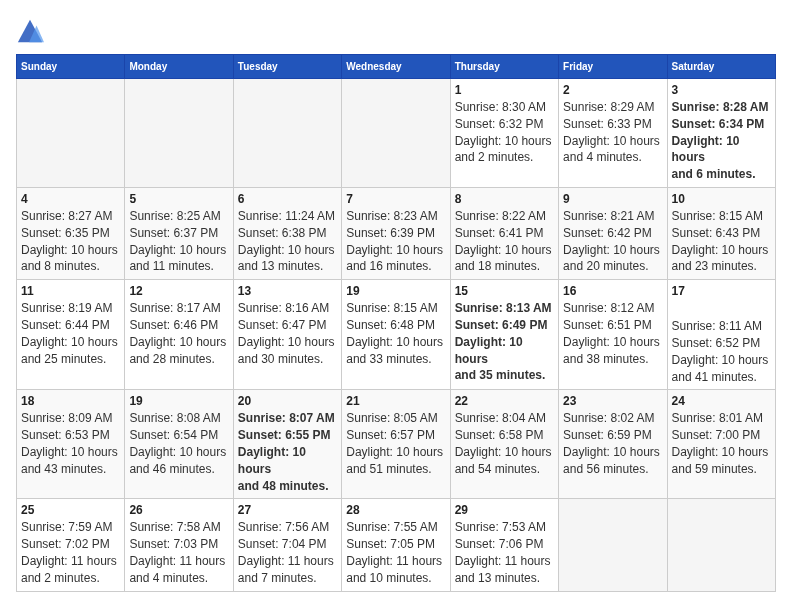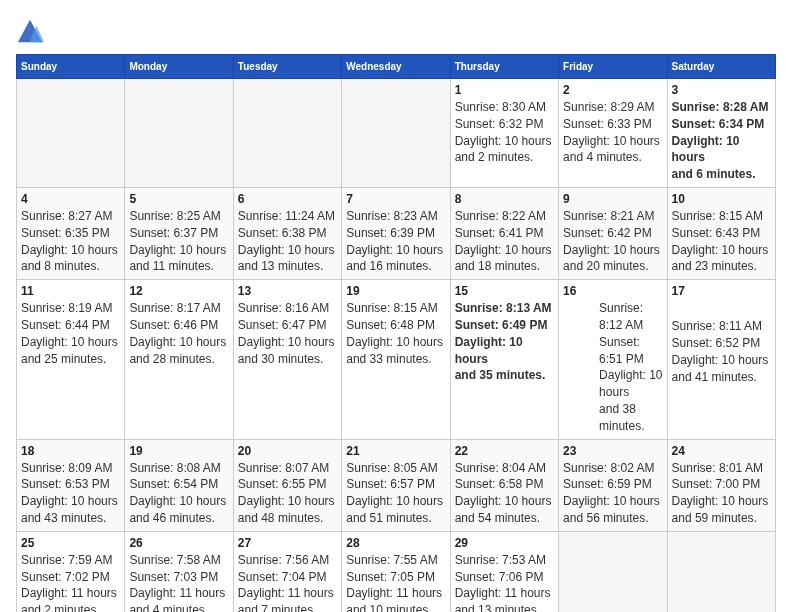--- a/index.html
+++ b/index.html
@@ -236,21 +236,21 @@
         </td>
         <td>
           <span class="day-number">15</span>
           <div class="day-info" style="white-space: pre-line; font-weight: bold;">Sunrise: 8:13 AM
 Sunset: 6:49 PM
 Daylight: 10 hours
 and 35 minutes.</div>
         </td>
         <td>
           <span class="day-number">16</span>
-          <div class="day-info" style="white-space: pre-line; margin-left: 36px;">Sunrise: 8:12 AM
+          <div class="day-info" style="white-space: pre-line;">Sunrise: 8:12 AM
 Sunset: 6:51 PM
 Daylight: 10 hours
 and 38 minutes.</div>
         </td>
         <td>
           <span class="day-number">17</span>
           <div class="day-info" style="white-space: pre-line; margin-top: 20px;">Sunrise: 8:11 AM
 Sunset: 6:52 PM
 Daylight: 10 hours
 and 41 minutes.</div>
@@ -266,21 +266,21 @@
         </td>
         <td>
           <span class="day-number">19</span>
           <div class="day-info" style="white-space: pre-line;">Sunrise: 8:08 AM
 Sunset: 6:54 PM
 Daylight: 10 hours
 and 46 minutes.</div>
         </td>
         <td>
           <span class="day-number">20</span>
-          <div class="day-info" style="white-space: pre-line;">Sunrise: 8:07 AM
+          <div class="day-info" style="white-space: pre-line; font-weight: bold;">Sunrise: 8:07 AM
 Sunset: 6:55 PM
 Daylight: 10 hours
 and 48 minutes.</div>
         </td>
         <td>
           <span class="day-number">21</span>
           <div class="day-info" style="white-space: pre-line;">Sunrise: 8:05 AM
 Sunset: 6:57 PM
 Daylight: 10 hours
 and 51 minutes.</div>

